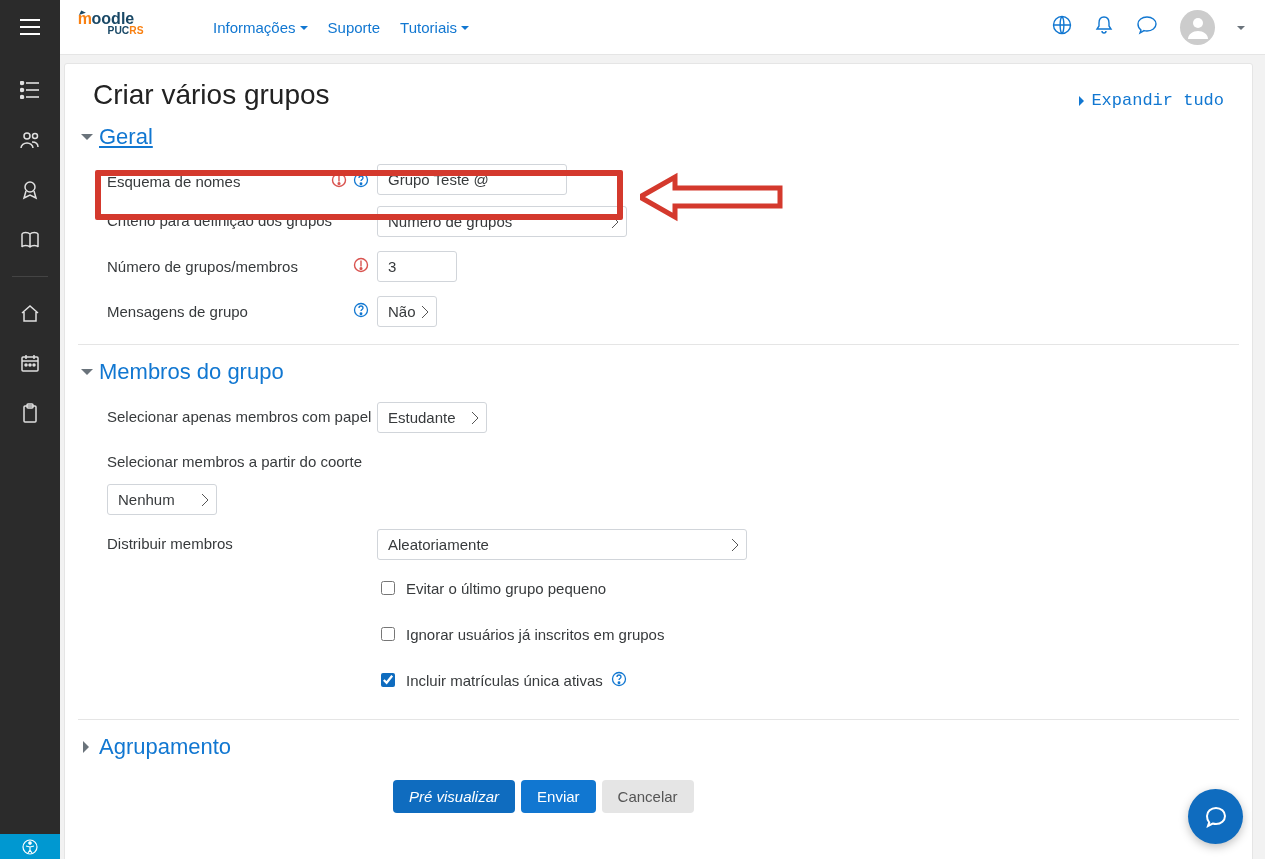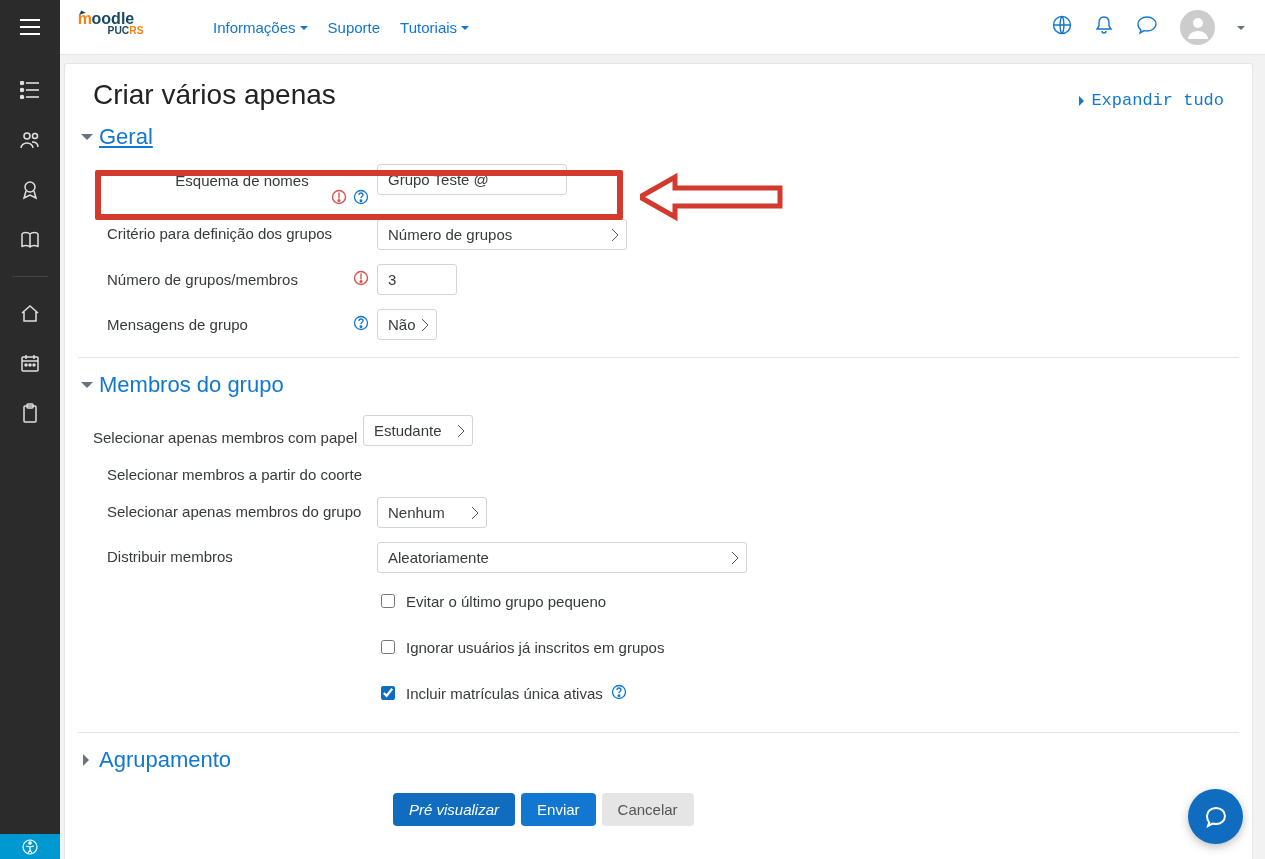--- a/index.html
+++ b/index.html
@@ -225,32 +225,32 @@
     <svg width="16" height="16" viewBox="0 0 16 16" fill="none" stroke="#fff" stroke-width="1.2">
         <circle cx="8" cy="8" r="7"></circle>
         <circle cx="8" cy="4" r="1.2" fill="#fff"></circle>
         <path d="M4 7l4 1 4-1M8 8v3l-2 3M8 11l2 3"></path>
       </svg>
   </div>
 </div>
 
 <div class="main">
   <div class="card">
-    <h2 class="page-title">Criar vários apenas</h2>
+    <h2 class="page-title">Criar vários grupos</h2>
     <div class="expand-all">
       <a><span class="tri"></span><span>Expandir tudo</span></a>
     </div>
 
     <div class="section-hdr">
       <span class="tri-open"></span>
       <a class="underline">Geral</a>
     </div>
 
     <div class="form-row" style="margin-left:14px; padding-top:4px; padding-bottom:4px;">
-      <div class="row-label" style="padding-top:8px;flex-direction:column;">
+      <div class="row-label" style="padding-top:8px;">
         <span>Esquema de nomes</span>
         <span class="label-icons">
           <span class="req-icon">
             <svg width="16" height="16" viewBox="0 0 16 16" fill="none" stroke="#d9534f" stroke-width="1.4">
                 <circle cx="8" cy="8" r="6.5"></circle>
                 <path d="M8 4v5" stroke-linecap="round"></path>
                 <circle cx="8" cy="11.5" r="0.9" fill="#d9534f"></circle>
               </svg>
           </span>
           <span class="help-icon">
@@ -314,35 +314,34 @@
       </div>
     </div>
 
     <hr class="section-rule">
 
     <div class="section-hdr">
       <span class="tri-open"></span>
       <a>Membros do grupo</a>
     </div>
 
-    <div class="form-row" style="align-items:flex-end;">
+    <div class="form-row" style="margin-left:14px;">
       <div class="row-label" style="width:270px">Selecionar apenas membros com papel</div>
       <div class="row-field">
         <span class="select-wrap">
           <select style="width:110px"><option>Estudante</option></select>
         </span>
       </div>
     </div>
 
     <div class="form-row" style="margin-left:14px;">
       <div class="row-label">Selecionar membros a partir do coorte</div>
     </div>
 
     <div class="form-row" style="margin-left:14px;">
-      <div class="row-label">Selecionar apenas membros do grupo</div>
       <div class="row-field">
         <span class="select-wrap">
           <select style="width:110px"><option>Nenhum</option></select>
         </span>
       </div>
     </div>
 
     <div class="form-row" style="margin-left:14px;">
       <div class="row-label">Distribuir membros</div>
       <div class="row-field">

